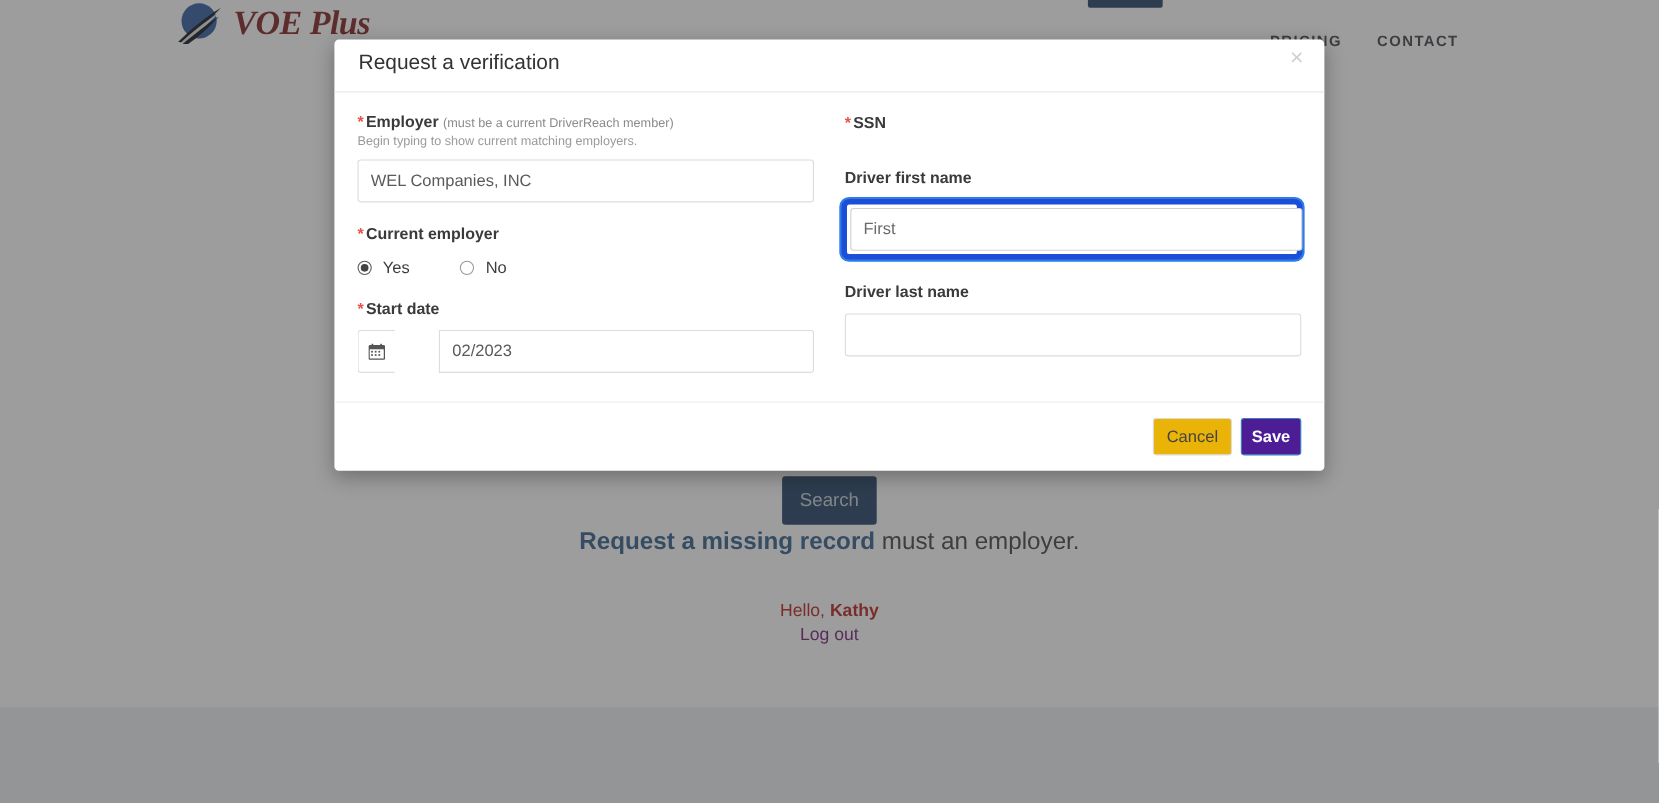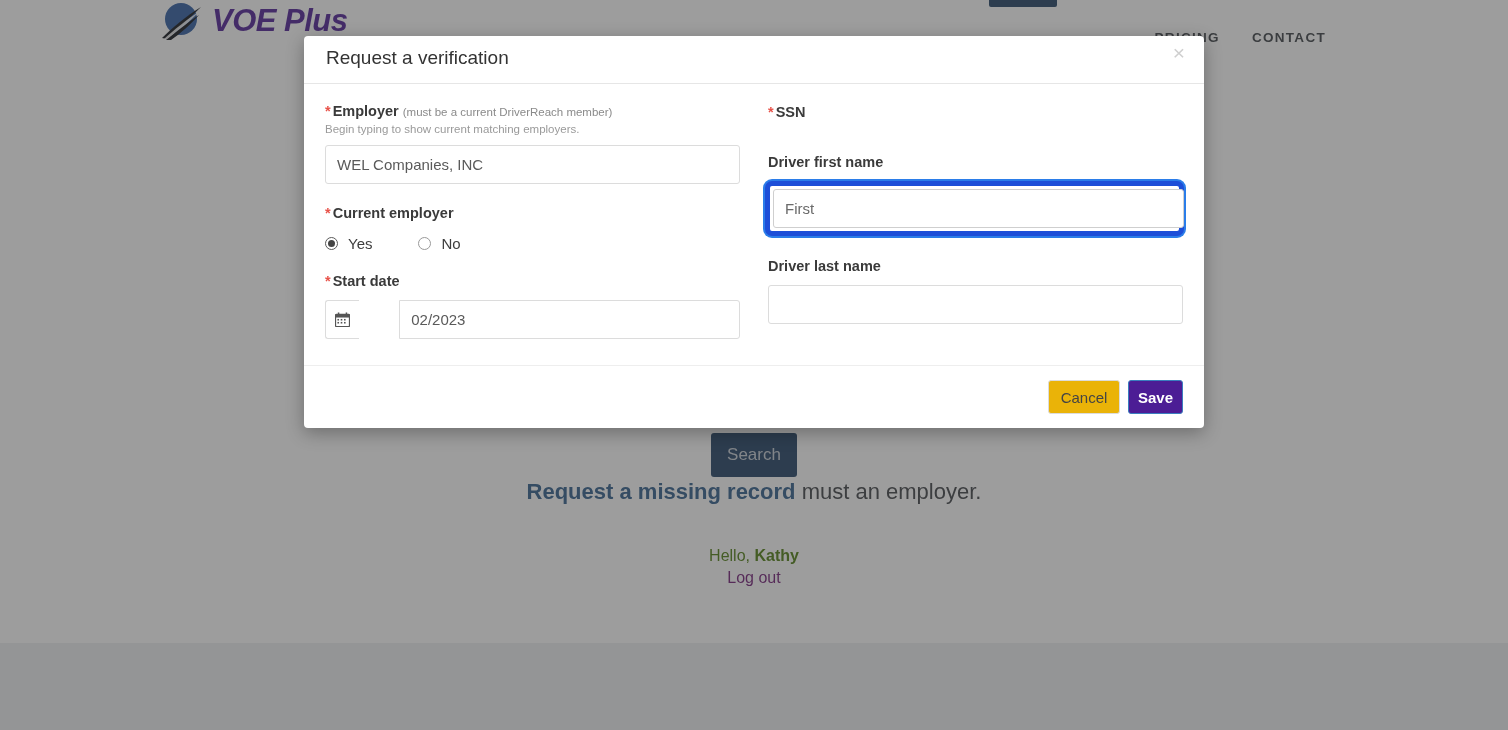--- a/index.html
+++ b/index.html
@@ -37,23 +37,24 @@
   #brand {
     position: absolute; left: 160px; top: 2px;
     display: flex; align-items: center; gap: 10px;
   }
   #brand-mark { width: 42px; height: 38px; display: block; }
   #brand-text {
     font-size: 31px;
     font-weight: bold;
     font-style: italic;
     letter-spacing: -0.5px;
-    color: #4c1d95;
+    color: #7f1d1d;
     white-space: nowrap;
     line-height: 38px;
+    font-family: Liberation Serif, serif;
   }
   #main-nav {
     position: absolute; right: 182px; top: 30px;
     display: flex; gap: 32px;
     font-size: 13.5px;
     font-weight: bold;
     letter-spacing: 1.3px;
     color: #3a3f44;
   }
   #main-nav .nav-link { white-space: nowrap; }
@@ -89,21 +90,21 @@
   }
   #missing-record-link {
     color: #2e5c8a;
     font-weight: bold;
     text-decoration: none;
     cursor: pointer;
   }
   #greeting {
     position: absolute; left: 0; top: 547px;
     width: 1508px; text-align: center;
-    font-size: 16px; color: #4d7c0f;
+    font-size: 16px; color: #b91c1c;
   }
   #greeting b { font-weight: bold; }
   #logout-link {
     position: absolute; left: 0; top: 569px;
     width: 1508px; text-align: center;
     font-size: 16px;
     color: #701a75;
     text-decoration: none;
     cursor: pointer;
   }

